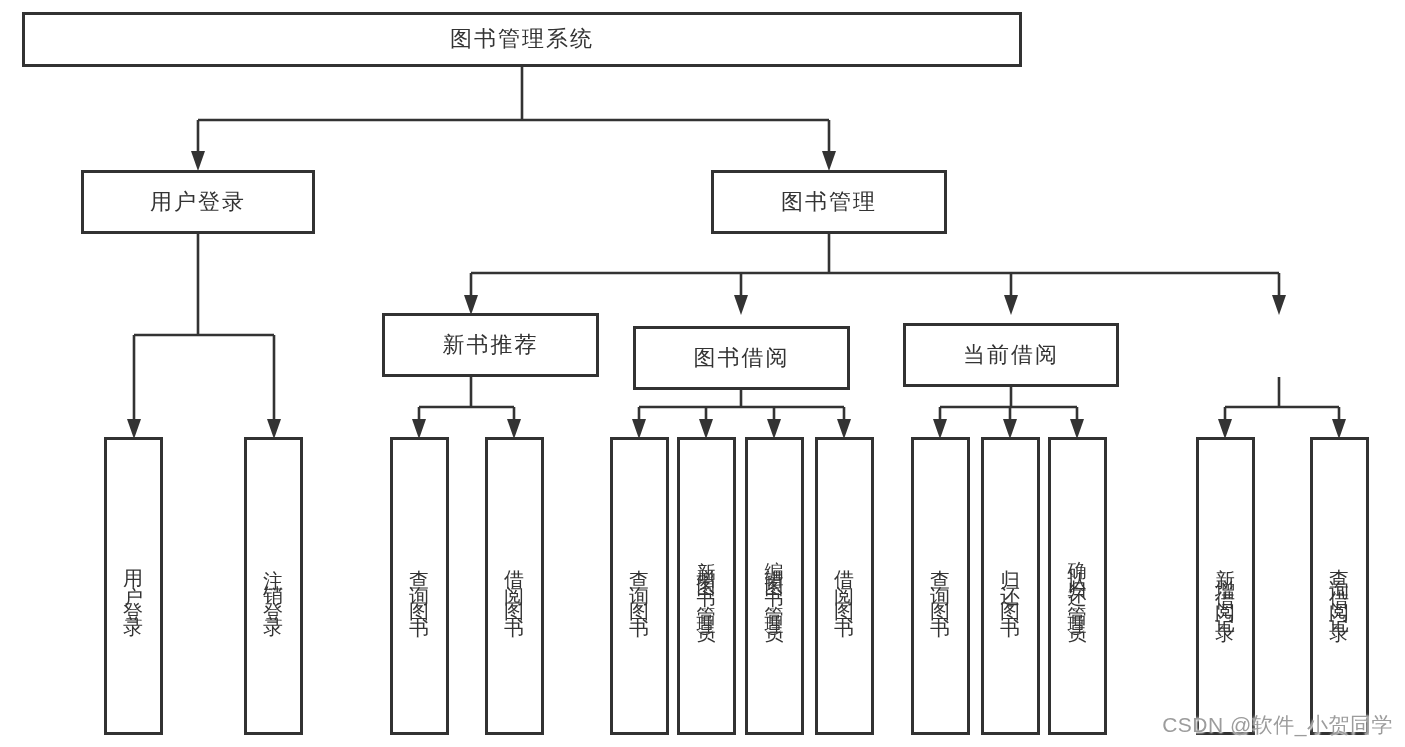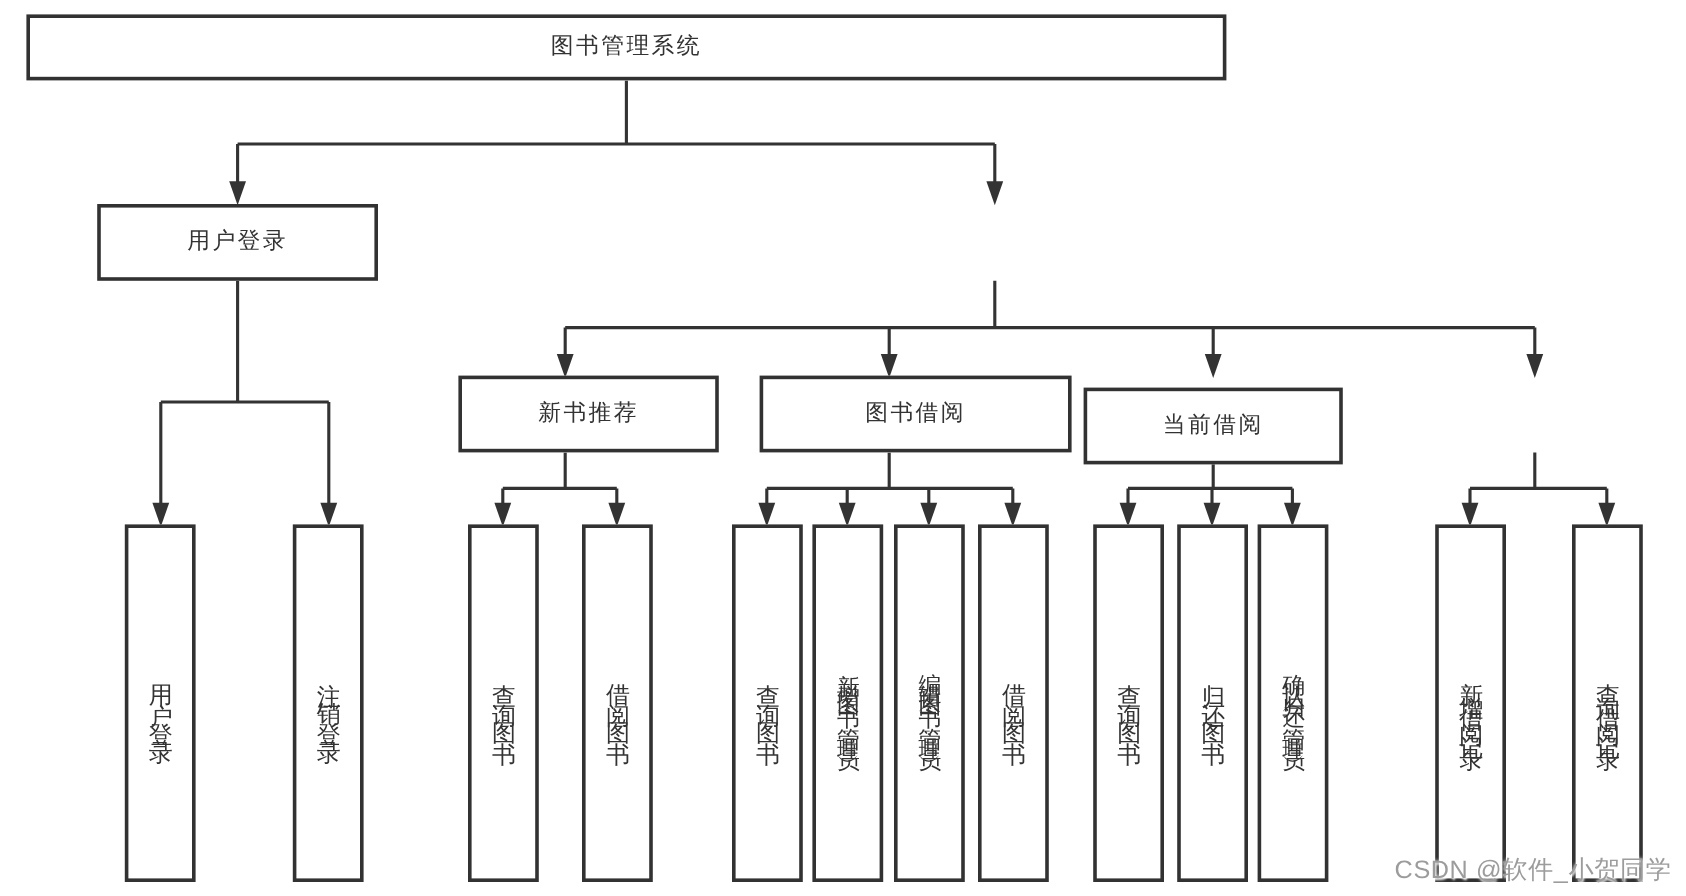--- a/index.html
+++ b/index.html
@@ -23,34 +23,34 @@
   }
   .box {
     position: absolute;
     box-sizing: border-box;
     background: #ffffff;
     border: 3px solid #323232;
     color: #333333;
     display: flex;
     align-items: center;
     justify-content: center;
-    font-size: 19px;
+    font-size: 22px;
     letter-spacing: 2px;
     text-align: center;
     line-height: 1.2;
     white-space: nowrap;
   }
   
   .n-root  { left: 22px;  top: 12px;  width: 1000px; height: 55px; }
   
   .n-l2a   { left: 81px;  top: 170px; width: 234px;  height: 64px; }
   .n-l2b   { left: 711px; top: 170px; width: 236px;  height: 64px; }
   
   .n-l3a   { left: 382px;  top: 313px; width: 217px; height: 64px; }
-  .n-l3b   { left: 633px;  top: 313px; width: 260px; height: 64px; text-align: right; }
+  .n-l3b   { left: 633px;  top: 326px; width: 217px; height: 64px; text-align: right; }
   .n-l3c   { left: 903px;  top: 323px; width: 216px; height: 64px; }
   .n-l3d   { left: 1172px; top: 313px; width: 214px; height: 64px; }
   
   .vbox {
     top: 437px;
     width: 59px;
     height: 298px;
     writing-mode: vertical-rl;
     font-size: 20px;
     letter-spacing: 16px;
@@ -127,20 +127,21 @@
       <polygon points="1003,419 1017,419 1010,439"></polygon>
       <polygon points="1070,419 1084,419 1077,439"></polygon>
       <polygon points="1218,419 1232,419 1225,439"></polygon>
       <polygon points="1332,419 1346,419 1339,439"></polygon>
     </g>
   </svg>
 
   <div class="box n-root">图书管理系统</div>
 
   <div class="box n-l2a">用户登录</div>
+  <div class="box n-l2b">图书管理</div>
 
   <div class="box n-l3a">新书推荐</div>
   <div class="box n-l3b">图书借阅</div>
   <div class="box n-l3c">当前借阅</div>
 
   <div class="box vbox x1">用户登录</div>
   <div class="box vbox x2">注销登录</div>
 
   <div class="box vbox x3">查询图书</div>
   <div class="box vbox x4">借阅图书</div>

